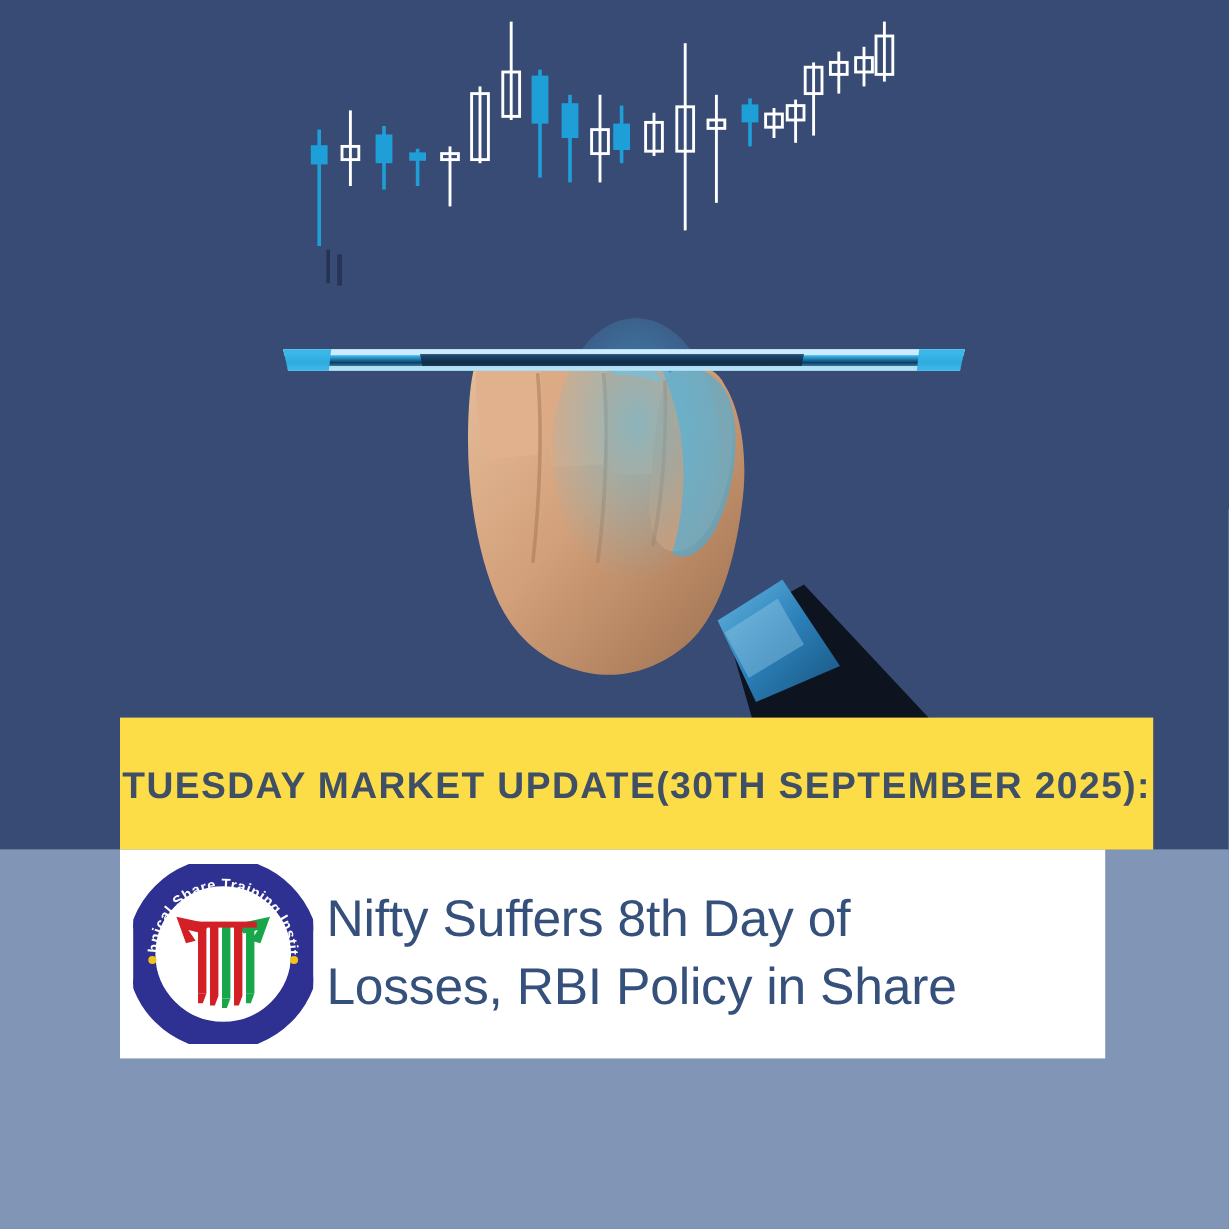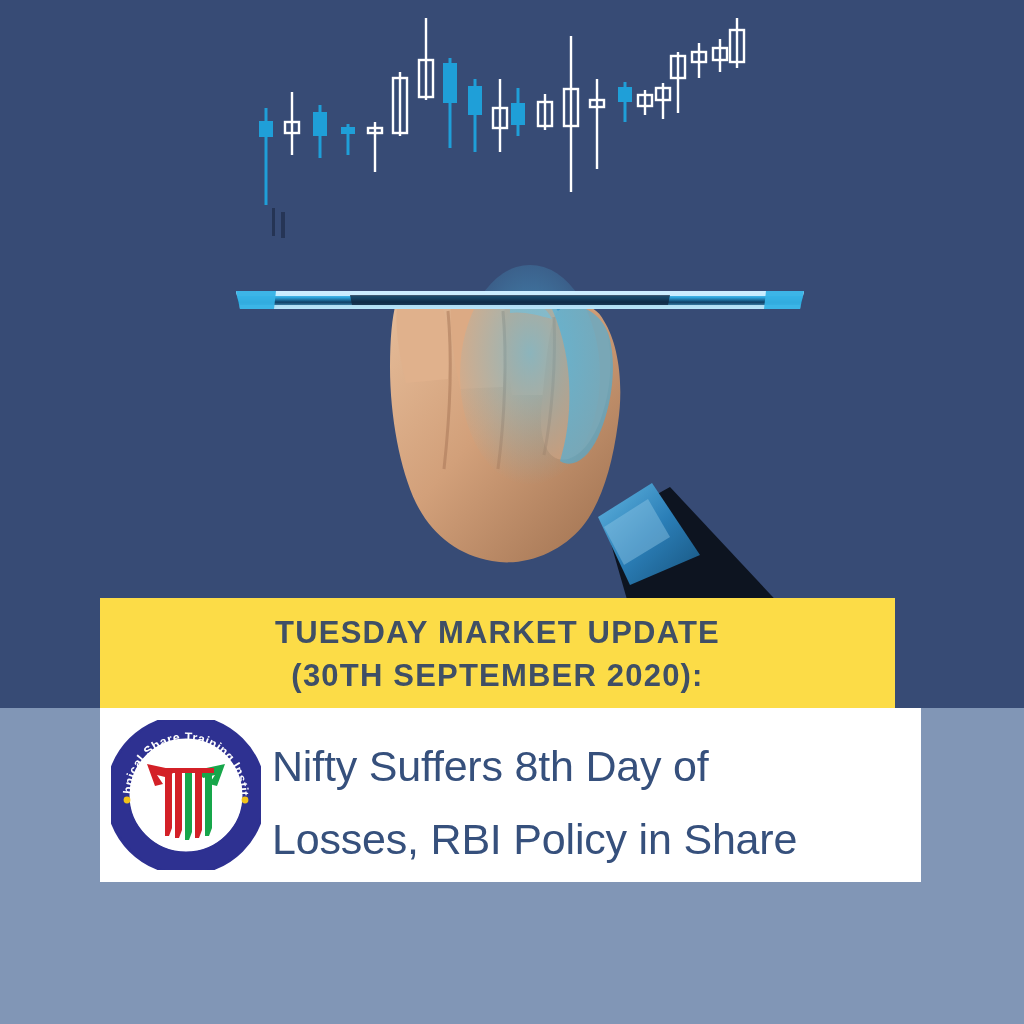--- a/index.html
+++ b/index.html
@@ -15,23 +15,23 @@
   .band-bottom{position:absolute;left:0;top:708px;width:1024px;height:316px;background:#8196b6;}
 
   
   #chart{position:absolute;left:0;top:0;width:1024px;height:250px;}
 
   
   #photo{position:absolute;left:200px;top:255px;width:640px;height:355px;}
 
   
   .banner{
-    position:absolute;left:100px;top:598px;width:795px;height:110px;
+    position:absolute;left:100px;top:598px;width:861px;height:110px;
     background:#fcdc47;
-    display:flex;flex-direction:column;align-items:center;justify-content:center;
+    display:flex;align-items:center;justify-content:center;
     box-sizing:border-box;padding-top:4px;
   }
   .banner-line{
     color:#3f4f66;font-weight:bold;font-size:31px;letter-spacing:1.2px;
     line-height:1.38;text-align:center;white-space:nowrap;
   }
 
   
   .card{
     position:absolute;left:100px;top:708px;width:821px;height:174px;
@@ -39,21 +39,21 @@
     box-sizing:border-box;
   }
   .logo-wrap{
     width:172px;min-width:172px;height:174px;display:flex;
     align-items:center;justify-content:center;
   }
   .headline{
     color:#36507c;font-size:43px;line-height:1.32;letter-spacing:-0.2px;
     padding-right:16px;
   }
-  .headline span{display:block;margin-top:16px;}
+  .headline span{display:block;}
 </style>
 </head>
 <body>
 
 <div id="poster">
 
   <div class="band-top"></div>
   <div class="band-bottom"></div>
 
   <svg id="chart" viewBox="0 0 1024 250" preserveAspectRatio="none">
@@ -206,21 +206,21 @@
     <path d="M36 36 L604 36 L600 54 L40 54 Z" fill="url(#tabG)"></path>
     <path d="M36 36 L604 36 L603 41 L37 41 Z" fill="#cfeeff" opacity="0.95"></path>
     <path d="M40 50 L600 50 L600 54 L40 54 Z" fill="#bfe8fb" opacity="0.9"></path>
     <path d="M150 40 L470 40 L468 50 L152 50 Z" fill="#10263f" opacity="0.75"></path>
     <path d="M36 36 L76 36 L74 54 L40 54 Z" fill="#35b2e6" opacity="0.95"></path>
     <path d="M566 36 L604 36 L600 54 L564 54 Z" fill="#35b2e6" opacity="0.95"></path>
   </svg>
 
   <div class="banner">
     <div class="banner-line">TUESDAY MARKET UPDATE</div>
-    <div class="banner-line">(30TH SEPTEMBER 2020):</div>
+    <div class="banner-line">(30TH SEPTEMBER 2025):</div>
   </div>
 
   <div class="card">
 
     <div class="logo-wrap">
       <svg width="150" height="150" viewBox="0 0 150 150">
         <defs>
           <path id="arcTop" d="M 21 75 A 54 54 0 0 1 129 75"></path>
           <path id="arcBot" d="M 25 75 A 50 50 0 0 0 125 75"></path>
         </defs>

